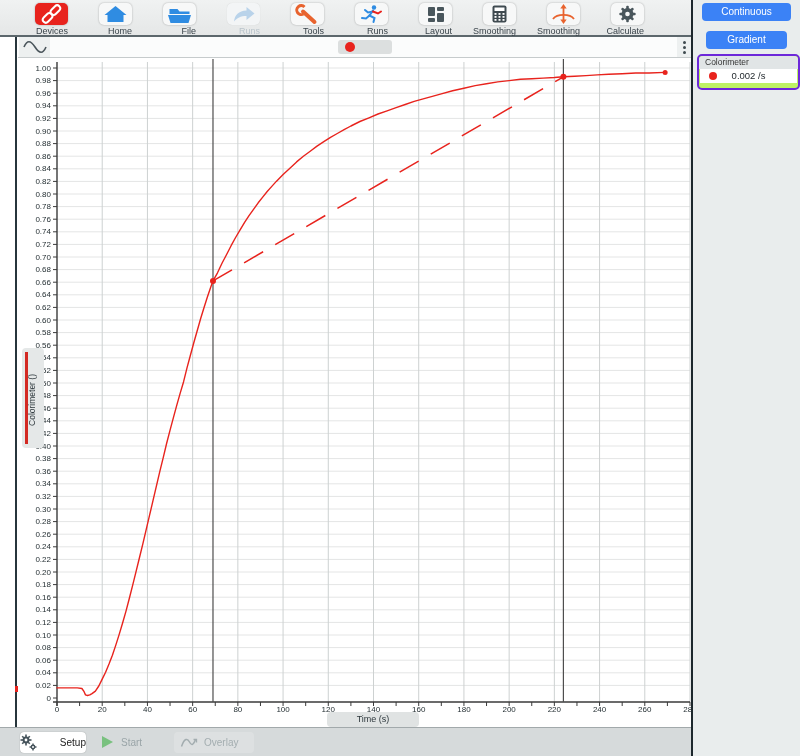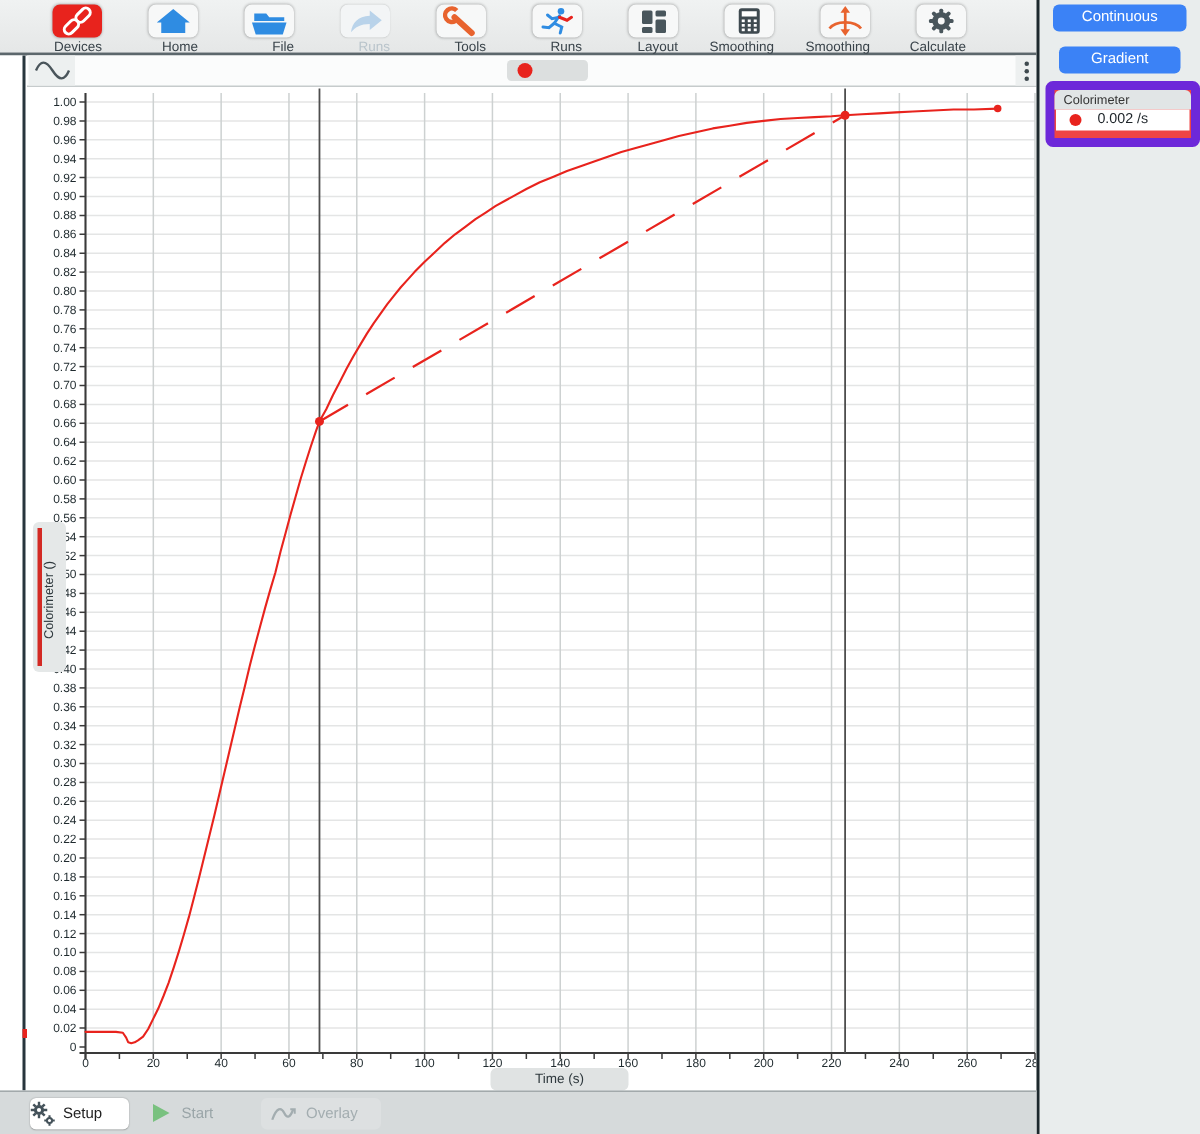--- a/index.html
+++ b/index.html
@@ -45,32 +45,32 @@
     border-left:2px solid #1d282d;box-sizing:border-box;}
   .rp-pill{margin:3px 9px 0 9px;height:18px;background:#3b82f6;border-radius:4px;color:#fff;
     font-size:10px;text-align:center;line-height:18px;}
   .rp-pill.gradient{margin-top:10px;margin-left:13px;margin-right:13px;}
   .time-card{margin:6px 5px 0 5px;background:#6d8492;border-radius:6px;height:50px;position:relative;}
   .tc-head{height:19px;display:flex;align-items:center;color:#fff;font-size:10px;}
   .tc-head .ttl{flex:1;text-align:center;margin-right:18px;}
   .tc-head svg{margin-left:5px;}
   .tc-body{position:absolute;left:3px;right:3px;top:19px;height:25px;background:#fff;border-radius:3px;
     font-size:10px;color:#8a9499;text-align:center;line-height:25px;}
-  .grad-card{margin:5px 0 0 4px;background:#ef4444;border-radius:5px;height:32px;position:relative;
-    border:6px solid #6d28d9;}
+  .grad-card{margin:5px 0 0 4px;background:#bef264;border-radius:5px;height:32px;position:relative;
+    border:2px solid #6d28d9;}
   .gc-head{height:13px;background:#e1e5e6;border-radius:4px 4px 0 0;font-size:8.5px;color:#333;
     padding-left:6px;line-height:13px;}
   .gc-val{position:absolute;left:1px;right:1px;top:13px;height:14px;background:#fff;
     font-size:9.5px;color:#1d2429;text-align:center;line-height:14px;}
   .gc-val .dot{position:absolute;left:9px;top:3px;width:8px;height:8px;border-radius:50%;background:#e8231d;}
   
   .bottom-bar{position:absolute;left:0;top:727px;width:691px;height:29px;background:#d6dadb;
     border-top:1px solid #a2a9ab;box-sizing:border-box;display:flex;align-items:center;}
   .bb-btn{height:21px;border-radius:4px;display:flex;align-items:center;font-size:10px;}
-  .bb-setup{margin-left:20px;width:66px;background:#fff;color:#222;justify-content:flex-start;gap:5px;
+  .bb-setup{margin-left:20px;width:66px;background:#fff;color:#222;justify-content:space-between;gap:5px;
     box-shadow:0 0 1px rgba(0,0,0,.4);}
   .bb-start{margin-left:12px;width:60px;color:#9aa5a8;gap:8px;padding-left:4px;}
   .play{width:0;height:0;border-left:11px solid #79c17f;border-top:6.5px solid transparent;
     border-bottom:6.5px solid transparent;}
   .bb-overlay{margin-left:12px;width:74px;background:#dde0e1;color:#a3adb0;gap:6px;padding-left:6px;}
 </style>
 </head>
 <body>
 
 <div class="toolbar">

